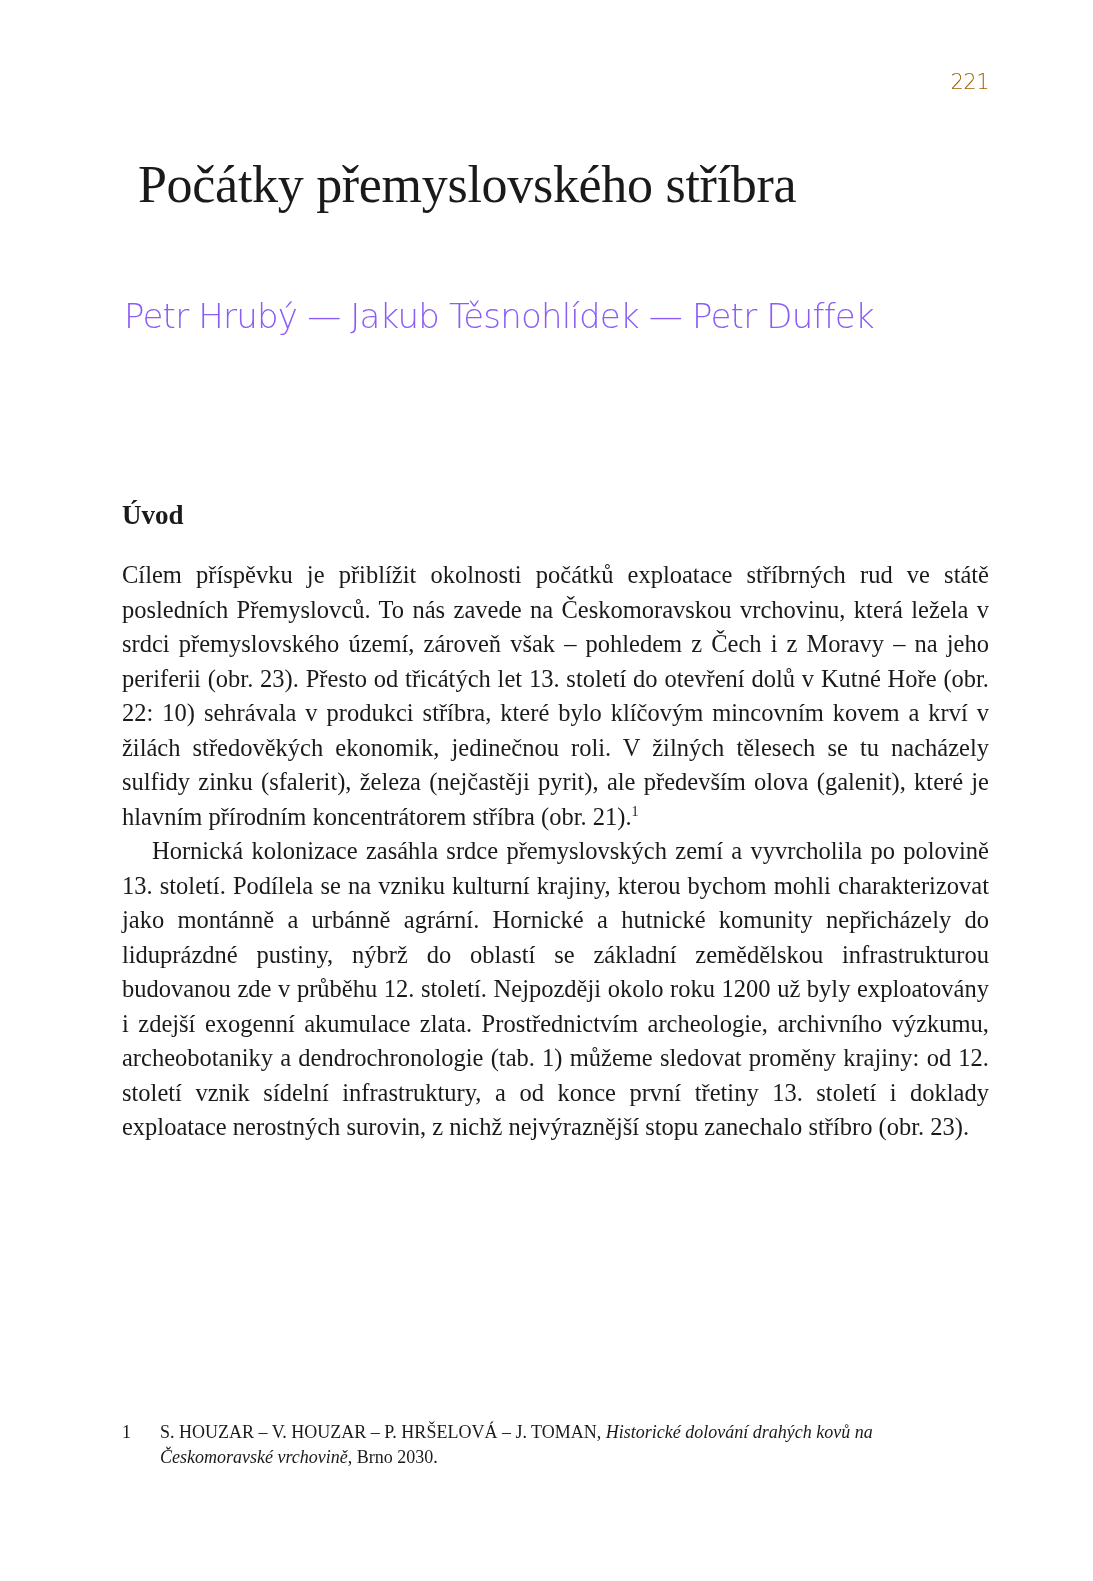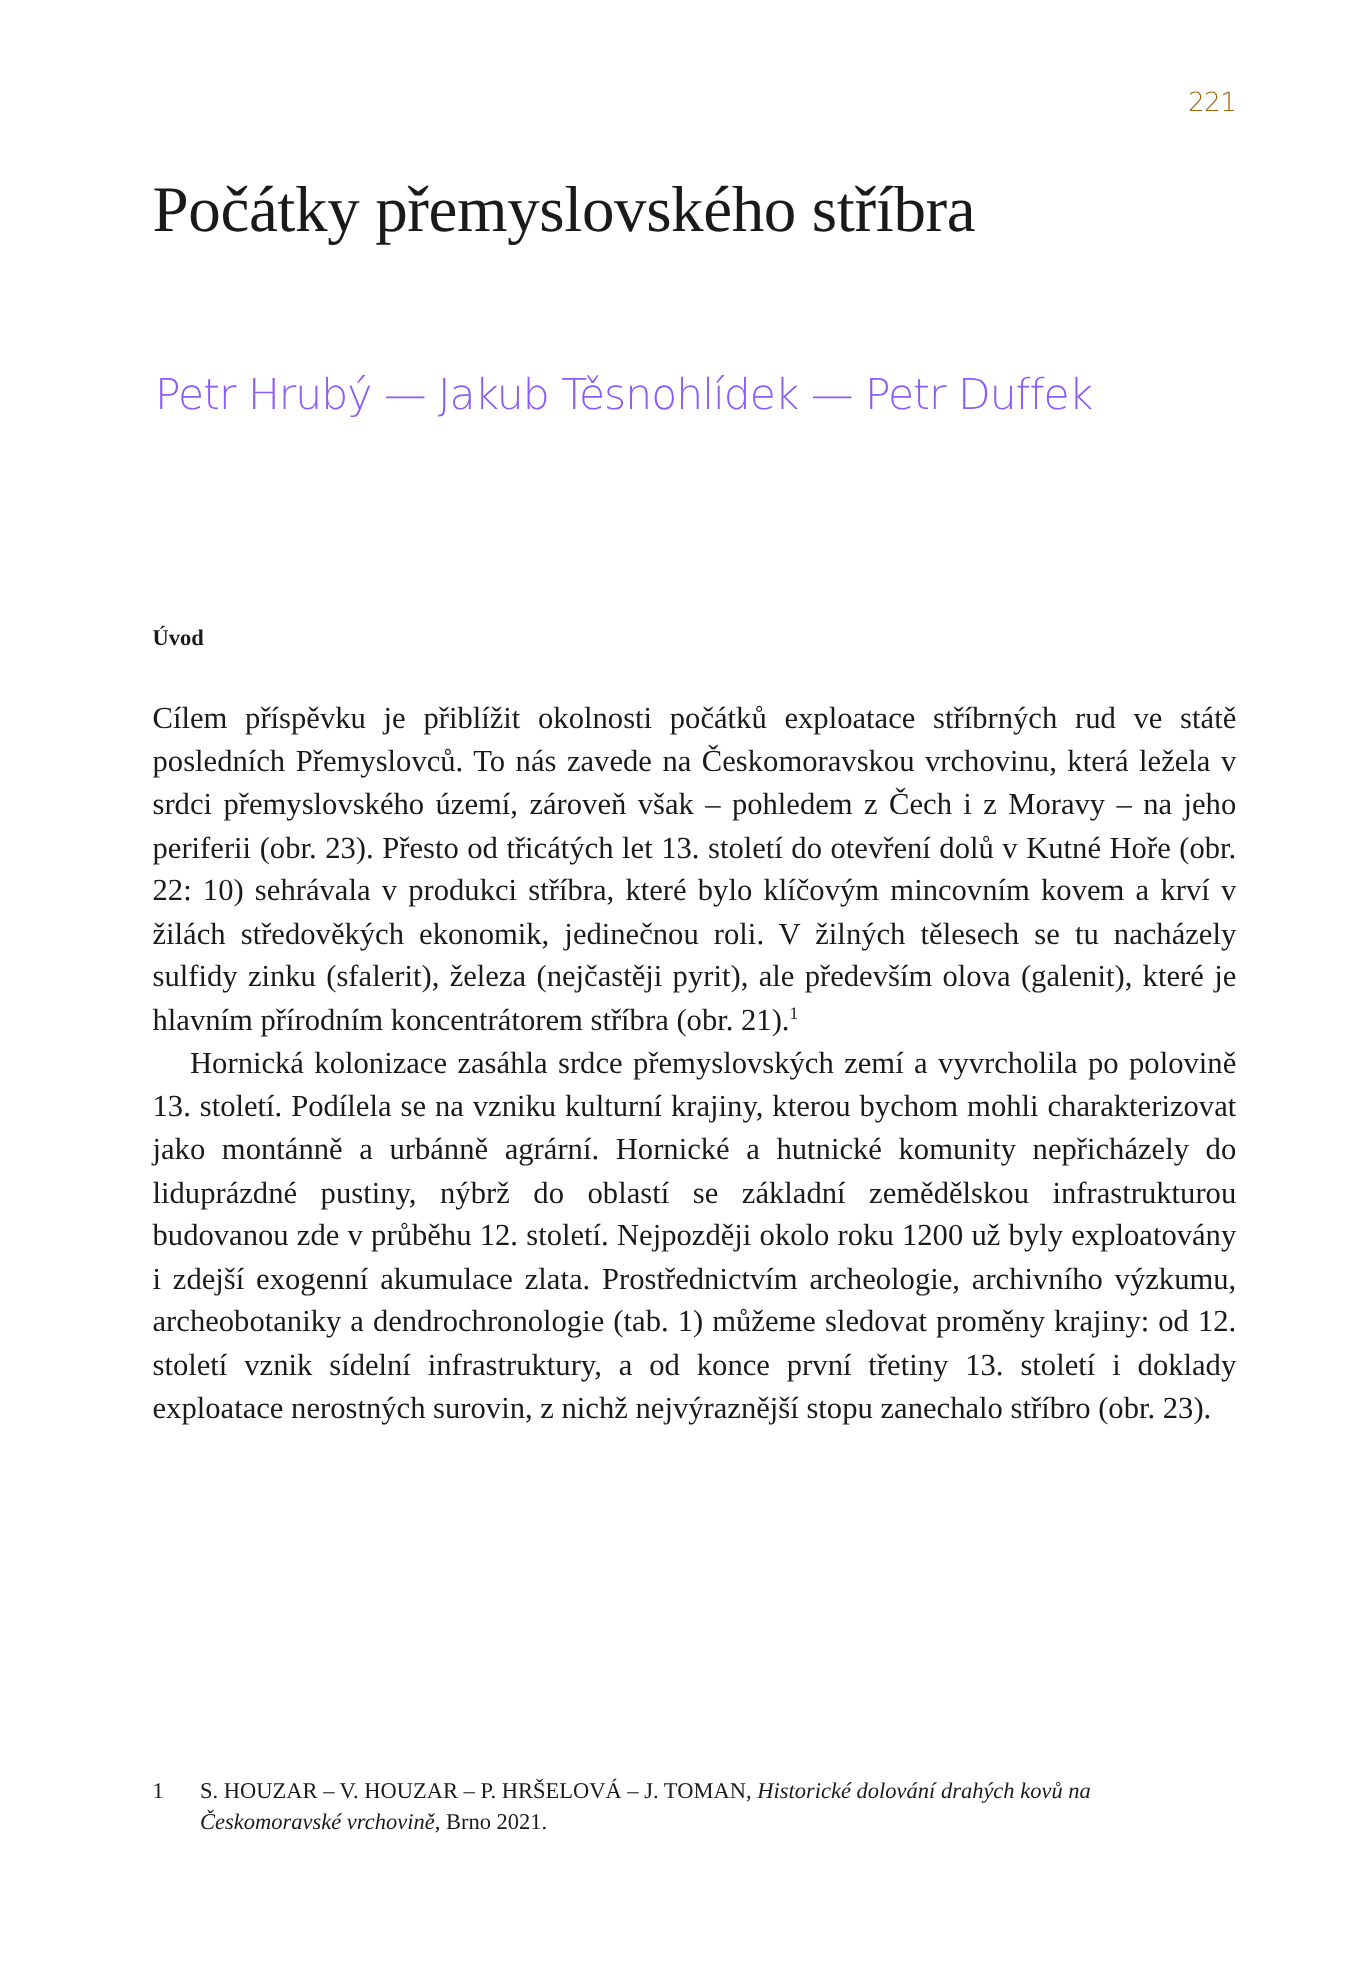--- a/index.html
+++ b/index.html
@@ -1,20 +1,20 @@
 <!DOCTYPE html>
 <html><head>
 <meta charset="utf-8">
 <style>
   html, body { margin: 0; padding: 0; background: #ffffff; }
   body { width: 1093px; height: 1581px; position: relative; overflow: hidden; color: #1a1a1a; }
   .page-number { position: absolute; top: 70px; right: 104px; font-family: "DejaVu Sans", sans-serif; font-size: 21px; font-weight: 300; color: #a16207; letter-spacing: -0.5px; }
-  .title { position: absolute; left: 122px; top: 138px; width: 900px; font-family: "Liberation Serif", serif; font-size: 52px; line-height: 62px; color: #1a1a1a; margin: 0; font-weight: normal; letter-spacing: -0.3px; }
+  .title { position: absolute; left: 122px; top: 138px; width: 900px; font-family: "Liberation Serif", serif; font-size: 52px; line-height: 62px; color: #1a1a1a; margin: 16px; font-weight: normal; letter-spacing: -0.3px; }
   .authors { position: absolute; left: 124px; top: 296px; font-family: "DejaVu Sans", sans-serif; font-size: 34px; font-weight: 200; color: #8b5cf6; letter-spacing: -0.8px; }
-  .section-heading { position: absolute; left: 122px; top: 500px; font-family: "Liberation Serif", serif; font-size: 18px; font-weight: bold; margin: 0; }
+  .section-heading { position: absolute; left: 122px; top: 500px; font-family: "Liberation Serif", serif; font-size: 27px; font-weight: bold; margin: 0; }
   .body-text { position: absolute; left: 122px; top: 558px; width: 867px; font-family: "Liberation Serif", serif; font-size: 24.5px; line-height: 34.5px; text-align: justify; hyphens: manual; }
   .body-text p { margin: 0; }
   .body-text p.indent { text-indent: 30px; }
   .fnref { font-size: 14px; vertical-align: super; line-height: 0; }
   .footnote { position: absolute; left: 122px; top: 1420px; width: 867px; font-family: "Liberation Serif", serif; font-size: 18px; line-height: 25px; display: flex; }
   .footnote .fn-num { width: 38px; flex-shrink: 0; }
   .footnote em { font-style: italic; }
 </style>
 </head>
 <body>
@@ -29,14 +29,14 @@
 
 <h2 class="section-heading">Úvod</h2>
 
 <div class="body-text">
   <p><span>Cílem příspěvku je přiblížit okolnosti počátků exploatace stříbrných rud ve státě posledních Přemyslovců. To nás zavede na Českomoravskou vrchovinu, která ležela v srdci přemyslovského území, zároveň však – pohledem z Čech i z Moravy – na jeho periferii (obr. 23). Přesto od třicátých let 13. století do otevření dolů v Kutné Hoře (obr. 22: 10) sehrávala v produkci stříbra, které bylo klíčovým mincovním kovem a krví v žilách středověkých ekonomik, jedinečnou roli. V žilných tělesech se tu nacházely sulfidy zinku (sfalerit), železa (nejčastěji pyrit), ale především olova (galenit), které je hlavním přírodním koncentrátorem stříbra (obr. 21).</span><sup class="fnref">1</sup></p>
   <p class="indent">Hornická kolonizace zasáhla srdce přemyslovských zemí a vyvrcholila po polovině 13. století. Podílela se na vzniku kulturní krajiny, kterou bychom mohli charakterizovat jako montánně a urbánně agrární. Hornické a hutnické komunity nepřicházely do liduprázdné pustiny, nýbrž do oblastí se základní zemědělskou infrastrukturou budovanou zde v průběhu 12. století. Nejpozději okolo roku 1200 už byly exploatovány i zdejší exogenní akumulace zlata. Prostřednictvím archeologie, archivního výzkumu, archeobotaniky a dendrochronologie (tab. 1) můžeme sledovat proměny krajiny: od 12. století vznik sídelní infrastruktury, a od konce první třetiny 13. století i doklady exploatace nerostných surovin, z nichž nejvýraznější stopu zanechalo stříbro (obr. 23).</p>
 </div>
 
 <div class="footnote">
   <span class="fn-num">1</span>
-  <span><span>S. HOUZAR – V. HOUZAR – P. HRŠELOVÁ – J. TOMAN, </span><em>Historické dolování drahých kovů na Českomoravské vrchovině</em><span>, Brno 2021.</span></span>
+  <span><span>S. HOUZAR – V. HOUZAR – P. HRŠELOVÁ – J. TOMAN, </span><em>Historické dolování drahých kovů na Českomoravské vrchovině</em><span>, Brno 2030.</span></span>
 </div>
 
 </body></html>

